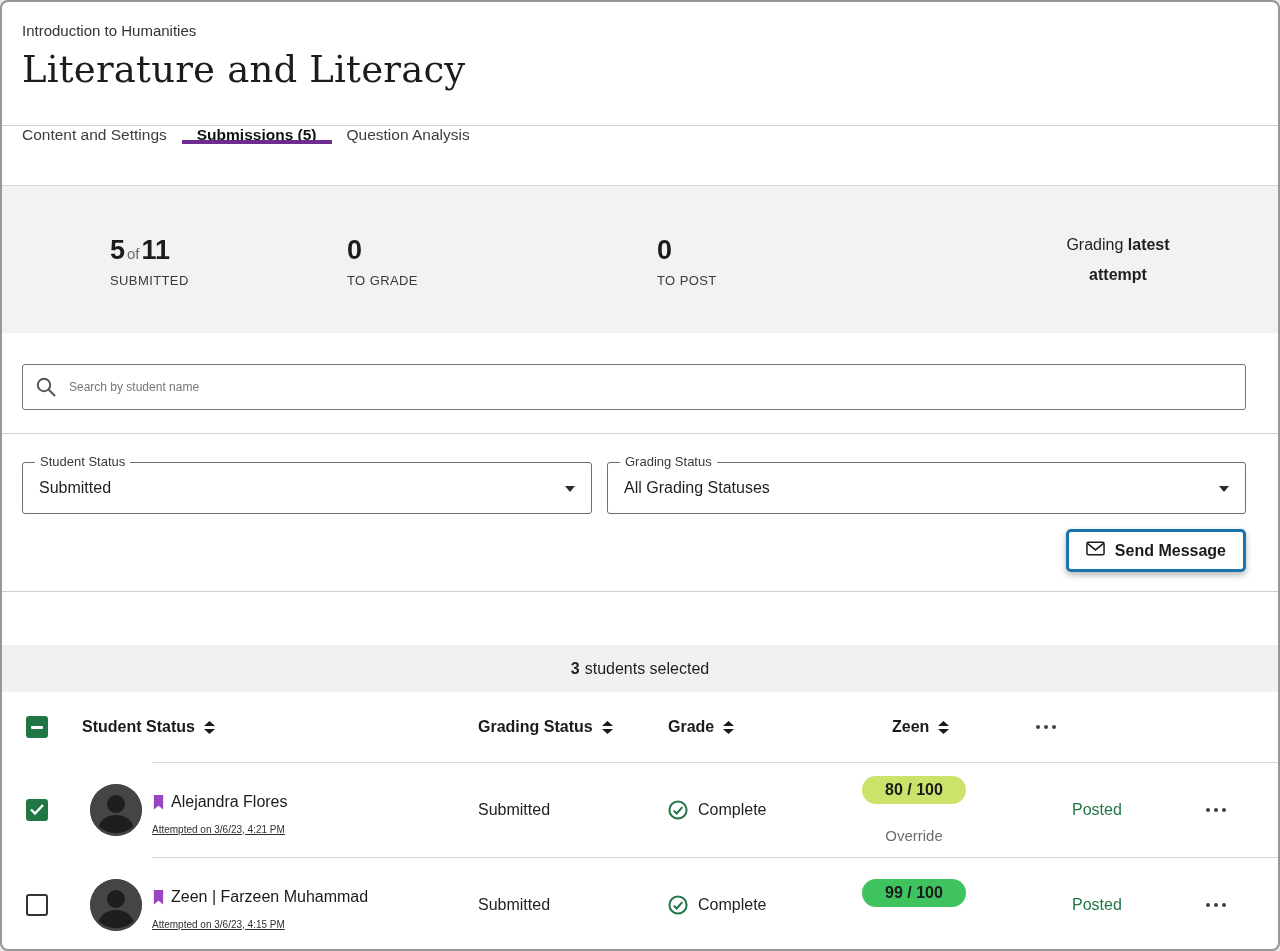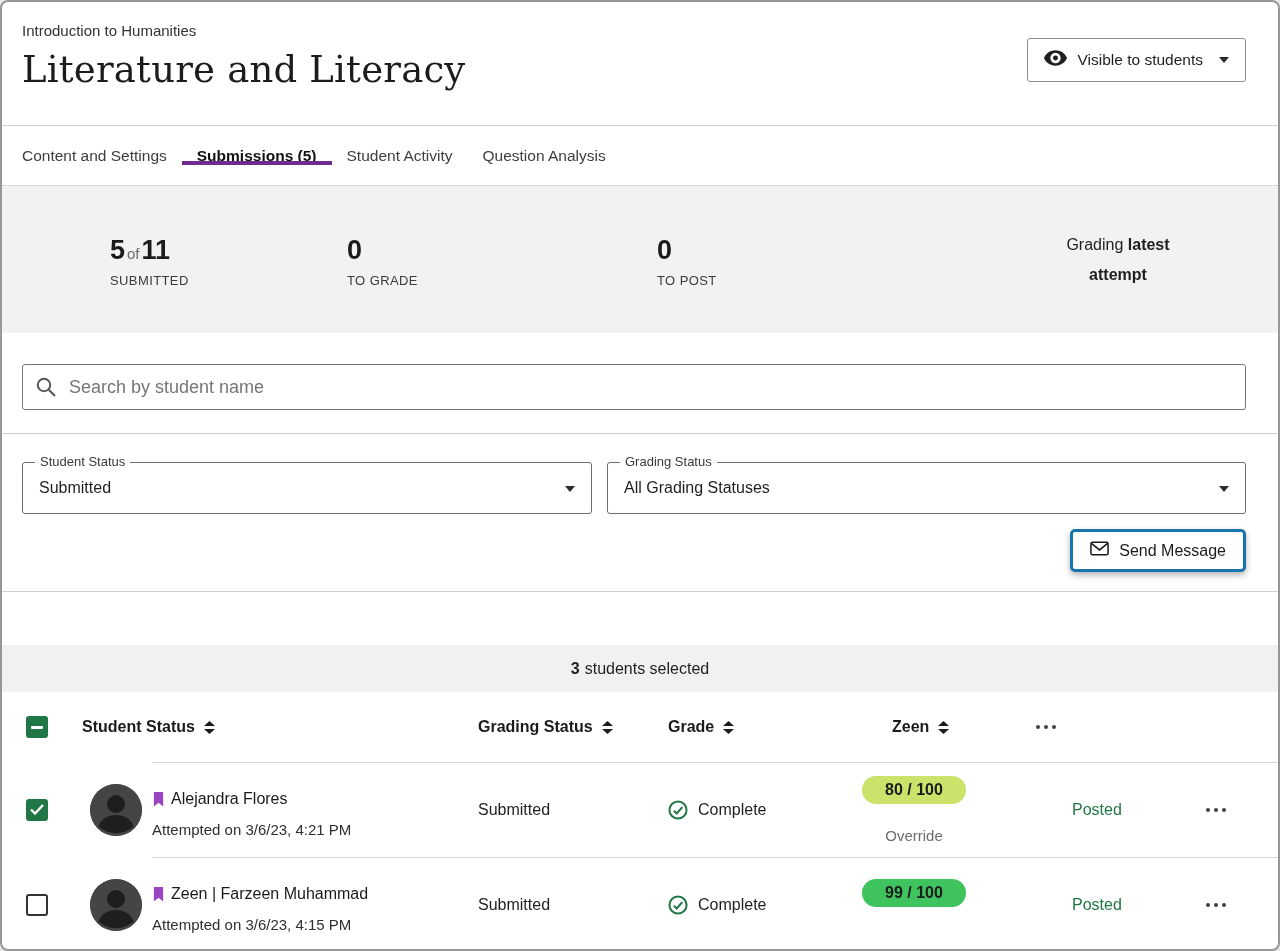--- a/index.html
+++ b/index.html
@@ -15,21 +15,21 @@
   .breadcrumb { font-size: 15px; color: #333; }
   .page-title { font-family: "DejaVu Serif", "Liberation Serif", serif; font-size: 37px;
     font-weight: 400; color: #1c1c1c; margin: 9px 0 0 0; letter-spacing: .2px; }
   .visibility-btn { margin-top: 16px; display: flex; align-items: center; gap: 10px;
     background: #fff; border: 1px solid #8d8d8d; border-radius: 3px; padding: 11px 16px;
     font-size: 15.5px; color: #1f1f1f; font-family: inherit; cursor: pointer; }
   .caret { width: 0; height: 0; border-left: 5px solid transparent;
     border-right: 5px solid transparent; border-top: 6px solid #2b2b2b; margin-left: 6px; }
 
   
-  .tabs { display: flex; align-items: center; height: 60px; padding: 0 20px;
+  .tabs { display: flex; align-items: flex-start; height: 60px; padding: 0 20px;
     border-bottom: 1px solid #d6d6d6; }
   .tab { display: flex; align-items: center; padding: 0 15px; font-size: 15.5px;
     color: #3d3d3d; position: relative; cursor: pointer; white-space: nowrap; }
   .tab:first-child { padding-left: 0; }
   .tab.active { color: #111; font-weight: bold; }
   .tab.active::after { content: ''; position: absolute; left: 0; right: 0; bottom: 0;
     height: 4px; background: #6e2b91; }
 
   
   .stats { height: 147px; background: #f2f2f2; display: flex; align-items: center; justify-content: flex-end; }
@@ -38,41 +38,41 @@
   .stat.to-grade { width: 310px; }
   .stat-value { font-size: 27px; font-weight: bold; color: #1b1b1b; }
   .stat-of { font-size: 15px; color: #6a6a6a; font-weight: normal; padding: 0 2px; }
   .stat-label { font-size: 13px; color: #3a3a3a; letter-spacing: .4px; margin-top: 7px; }
   .grading-note { margin-left: auto; margin-right: 85px; width: 150px; text-align: center;
     font-size: 16px; color: #1f1f1f; line-height: 30px; }
 
   
   .search-wrap { margin: 31px 32px 0 20px; position: relative; }
   .search-input { width: 100%; height: 46px; border: 1px solid #767676; border-radius: 3px;
-    padding: 0 14px 0 46px; font-size: 18px; color: #333; font-family: inherit; outline: none; }
+    padding: 0 14px 0 46px; font-size: 12px; color: #333; font-family: inherit; outline: none; }
   .search-input::placeholder { color: #767676; }
   .search-icon { position: absolute; left: 14px; top: 13px; }
 
   
   .filters { margin-top: 23px; border-top: 1px solid #cfcfcf; border-bottom: 1px solid #cfcfcf;
     padding: 0 32px 19px 20px; }
   .filter-row { display: flex; gap: 15px; margin-top: 28px; }
   .select { position: relative; height: 52px; border: 1px solid #6e6e6e; border-radius: 3px;
     background: #fff; cursor: pointer; }
   .select.student-status { width: 570px; }
   .select.grading-status { flex: 1; }
   .select-label { position: absolute; top: -9px; left: 12px; background: #fff;
     padding: 0 5px; font-size: 13px; color: #3a3a3a; }
   .select-value { display: block; line-height: 50px; padding: 0 40px 0 16px;
     font-size: 16px; color: #1f1f1f; }
   .select .caret { position: absolute; right: 16px; top: 23px; margin: 0; }
   .send-row { display: flex; justify-content: flex-end; margin-top: 15px; }
   .send-btn { display: flex; align-items: center; gap: 10px; background: #fff;
     border: 3px solid #1774ad; border-radius: 5px; padding: 9px 17px; font-size: 16px;
-    font-weight: 400; color: #1b1b1b; font-family: inherit; cursor: pointer;
+    font-weight: 700; color: #1b1b1b; font-family: inherit; cursor: pointer;
     box-shadow: 0 3px 6px rgba(0,0,0,.3); }
 
   
   .selection-bar { margin-top: 53px; height: 47px; background: #f1f1f1; display: flex;
     align-items: center; justify-content: center; font-size: 16px; color: #1f1f1f; }
   .selection-bar b { margin-right: 5px; }
   .grid-row { display: grid; grid-template-columns: 64px 396px 190px 190px 180px 170px 1fr;
     align-items: center; }
   .thead { height: 70px; }
   .th { display: flex; align-items: center; gap: 9px; padding-left: 16px;
@@ -87,21 +87,21 @@
     align-items: center; justify-content: center; cursor: pointer; }
   .checkbox.indeterminate, .checkbox.checked { background: #217645; }
   .checkbox.unchecked { background: #fff; border: 2px solid #333; }
   .checkbox .bar { width: 12px; height: 3px; background: #fff; border-radius: 1px; }
   .student-cell { display: flex; align-items: center; padding-left: 24px; }
   .avatar { width: 52px; height: 52px; border-radius: 50%; overflow: hidden;
     background: #454545; flex-shrink: 0; }
   .student-text { margin-left: 10px; }
   .name-line { display: flex; align-items: flex-end; gap: 6px; font-size: 16px;
     font-weight: normal; color: #1b1b1b; cursor: pointer; margin-top: 8px; }
-  .attempted { font-size: 15px; color: #2f2f2f; margin-top: 13px; }
+  .attempted { font-size: 10px; color: #2f2f2f; margin-top: 13px; text-decoration: underline; }
   .cell-status { padding-left: 16px; font-size: 16px; color: #1f1f1f; }
   .cell-grading { display: flex; align-items: center; gap: 10px; padding-left: 16px;
     font-size: 16px; color: #1f1f1f; }
   .grade-wrap { margin-left: 20px; width: 104px; display: flex; flex-direction: column;
     align-items: center; gap: 23px; }
   .pill { width: 100%; text-align: center; border-radius: 16px; padding: 5px 0;
     font-size: 16px; font-weight: bold; color: #1b1b1b; cursor: pointer; }
   .override { font-size: 15px; color: #6d6d6d; min-height: 1px; }
   .cell-post { padding-left: 50px; font-size: 16px; color: #217645; cursor: pointer; }
   .dots { display: flex; gap: 4px; padding-left: 14px; cursor: pointer; align-items: center; height: 24px; }
@@ -110,36 +110,25 @@
 </head>
 <body>
 
 <div class="page">
 
   <header class="header">
     <div>
       <div class="breadcrumb">Introduction to Humanities</div>
       <h1 class="page-title">Literature and Literacy</h1>
     </div>
-    <button class="visibility-btn">
-      <span>
-        <svg width="23" height="16" viewBox="0 0 24 16">
-            <path d="M12 0C6 0 1.7 3.8 0 8c1.7 4.2 6 8 12 8s10.3-3.8 12-8c-1.7-4.2-6-8-12-8zm0 13.4A5.4 5.4 0 1 1 12 2.6a5.4 5.4 0 0 1 0 10.8z" fill="#1f1f1f"></path>
-            <circle cx="12" cy="8" r="2.6" fill="#1f1f1f"></circle>
-          </svg>
-      </span>
-      <span>Visible to students</span>
-      <span class="caret"></span>
-    </button>
   </header>
 
   <nav class="tabs">
     <div class="tab">Content and Settings</div>
     <div class="tab active">Submissions (5)</div>
-    <div class="tab">Student Activity</div>
     <div class="tab">Question Analysis</div>
   </nav>
 
   <section class="stats">
     <div class="stat submitted">
       <div class="stat-value">
         <span>5</span><span class="stat-of">of</span><span>11</span>
       </div>
       <div class="stat-label">SUBMITTED</div>
     </div>

